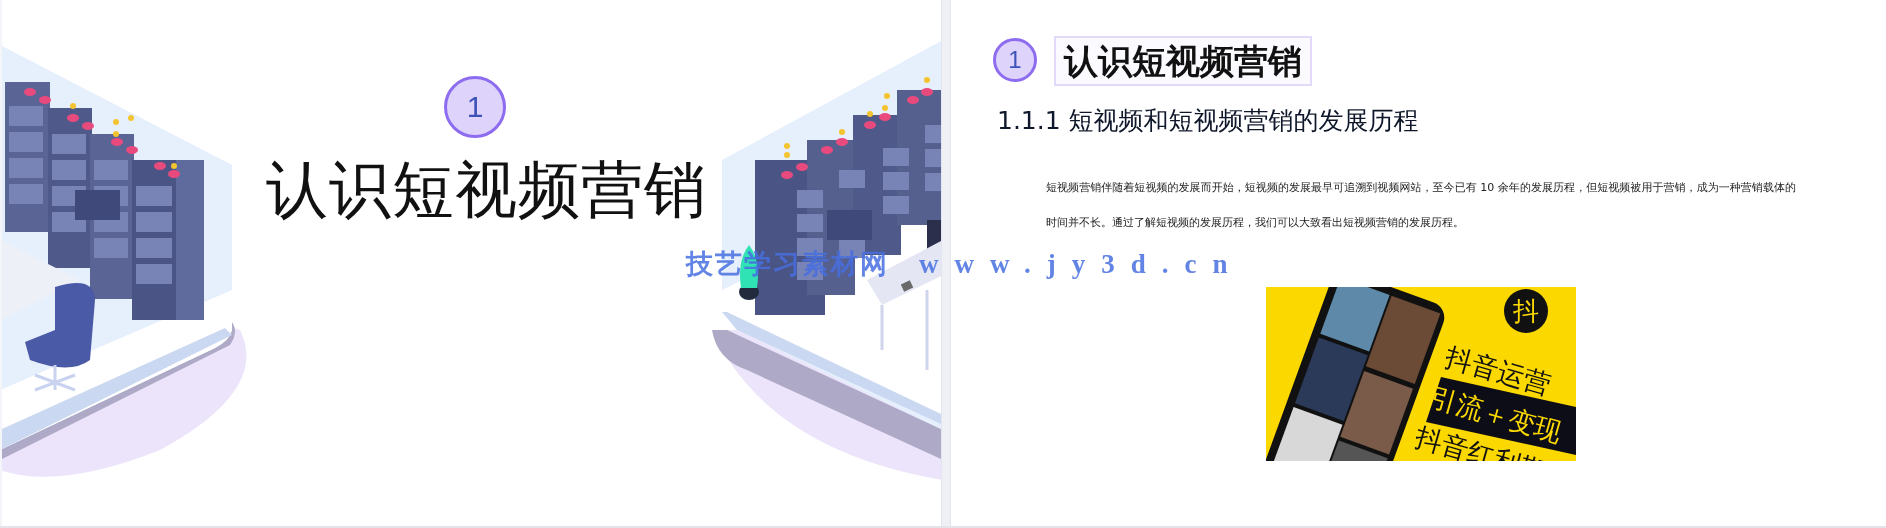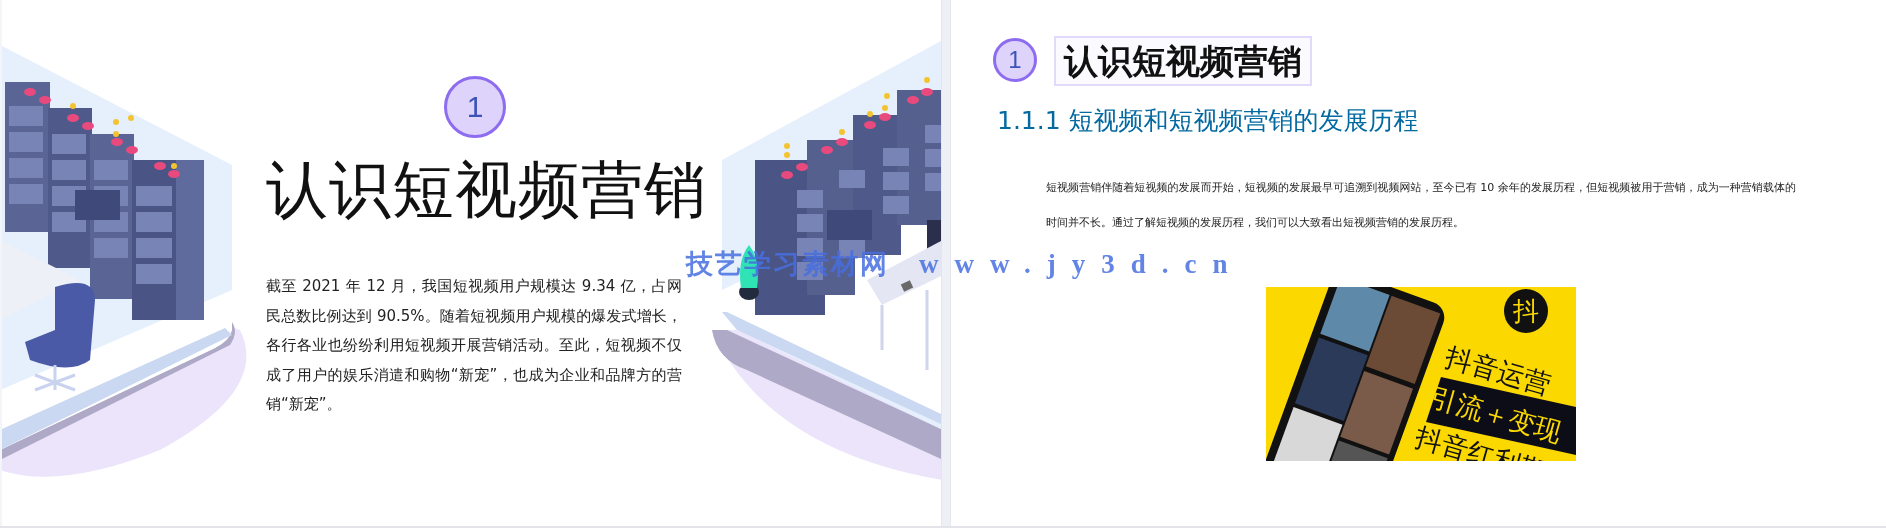--- a/index.html
+++ b/index.html
@@ -42,21 +42,21 @@
     color: #3d53b8; font-size: 24px; font-family: "Liberation Sans", sans-serif;
   }
   .heading-box {
     position: absolute; left: 103px; top: 36px; height: 50px; padding: 0 8px;
     border: 2px solid #e2d9fb; background: #fbfaff;
     font-size: 34px; line-height: 46px; font-weight: bold; color: #111;
     font-family: "DejaVu Sans", sans-serif; white-space: nowrap;
   }
   .subheading {
     position: absolute; left: 46px; top: 106px; width: 460px;
-    font-size: 25px; line-height: 30px; color: #0369a1;
+    font-size: 25px; line-height: 30px; color: #0f172a;
     font-family: "DejaVu Sans", sans-serif;
   }
   .para-right {
     position: absolute; left: 95px; top: 170px; width: 750px;
     font-size: 11px; line-height: 35px; color: #222; text-align: justify;
     font-family: "DejaVu Sans", sans-serif;
   }
   .promo-image {
     position: absolute; left: 315px; top: 287px; width: 310px; height: 174px;
     background: #fbd800; overflow: hidden;
@@ -152,21 +152,20 @@
           <line x1="35" y1="360" x2="75" y2="345"></line>
           <line x1="35" y1="345" x2="75" y2="360"></line>
       </g>
     </svg>
   </div>
 
   <div class="num-badge-lg">
     <span>1</span>
   </div>
   <div class="title-lg">认识短视频营销</div>
-  <div class="para-left">截至 2021 年 12 月，我国短视频用户规模达 9.34 亿，占网民总数比例达到 90.5%。随着短视频用户规模的爆发式增长，各行各业也纷纷利用短视频开展营销活动。至此，短视频不仅成了用户的娱乐消遣和购物“新宠”，也成为企业和品牌方的营销“新宠”。</div>
 
   <div class="illus" style="left:705px; top:30px;">
     <svg width="236" height="460" viewBox="0 0 236 460">
       <path d="M5 300 Q60 420 236 450 L236 300 Z" fill="#ebe4fb"></path>
       <path d="M5 300 Q10 330 40 340 L236 430 L236 400 L20 300 Z" fill="#aea9c6"></path>
       <path d="M15 130 L236 10 L236 400 L30 300 Q15 290 15 280 Z" fill="#e6effc"></path>
       <path d="M15 260 L200 170 L236 190 L236 390 L30 300 Q15 290 15 280 Z" fill="#ffffff"></path>
       <path d="M15 282 L30 300 L236 395 L236 385 L20 282 Z" fill="#cbd8f1"></path>
       <g>
         <rect x="48" y="130" width="70" height="155" fill="#4b5585"></rect>

